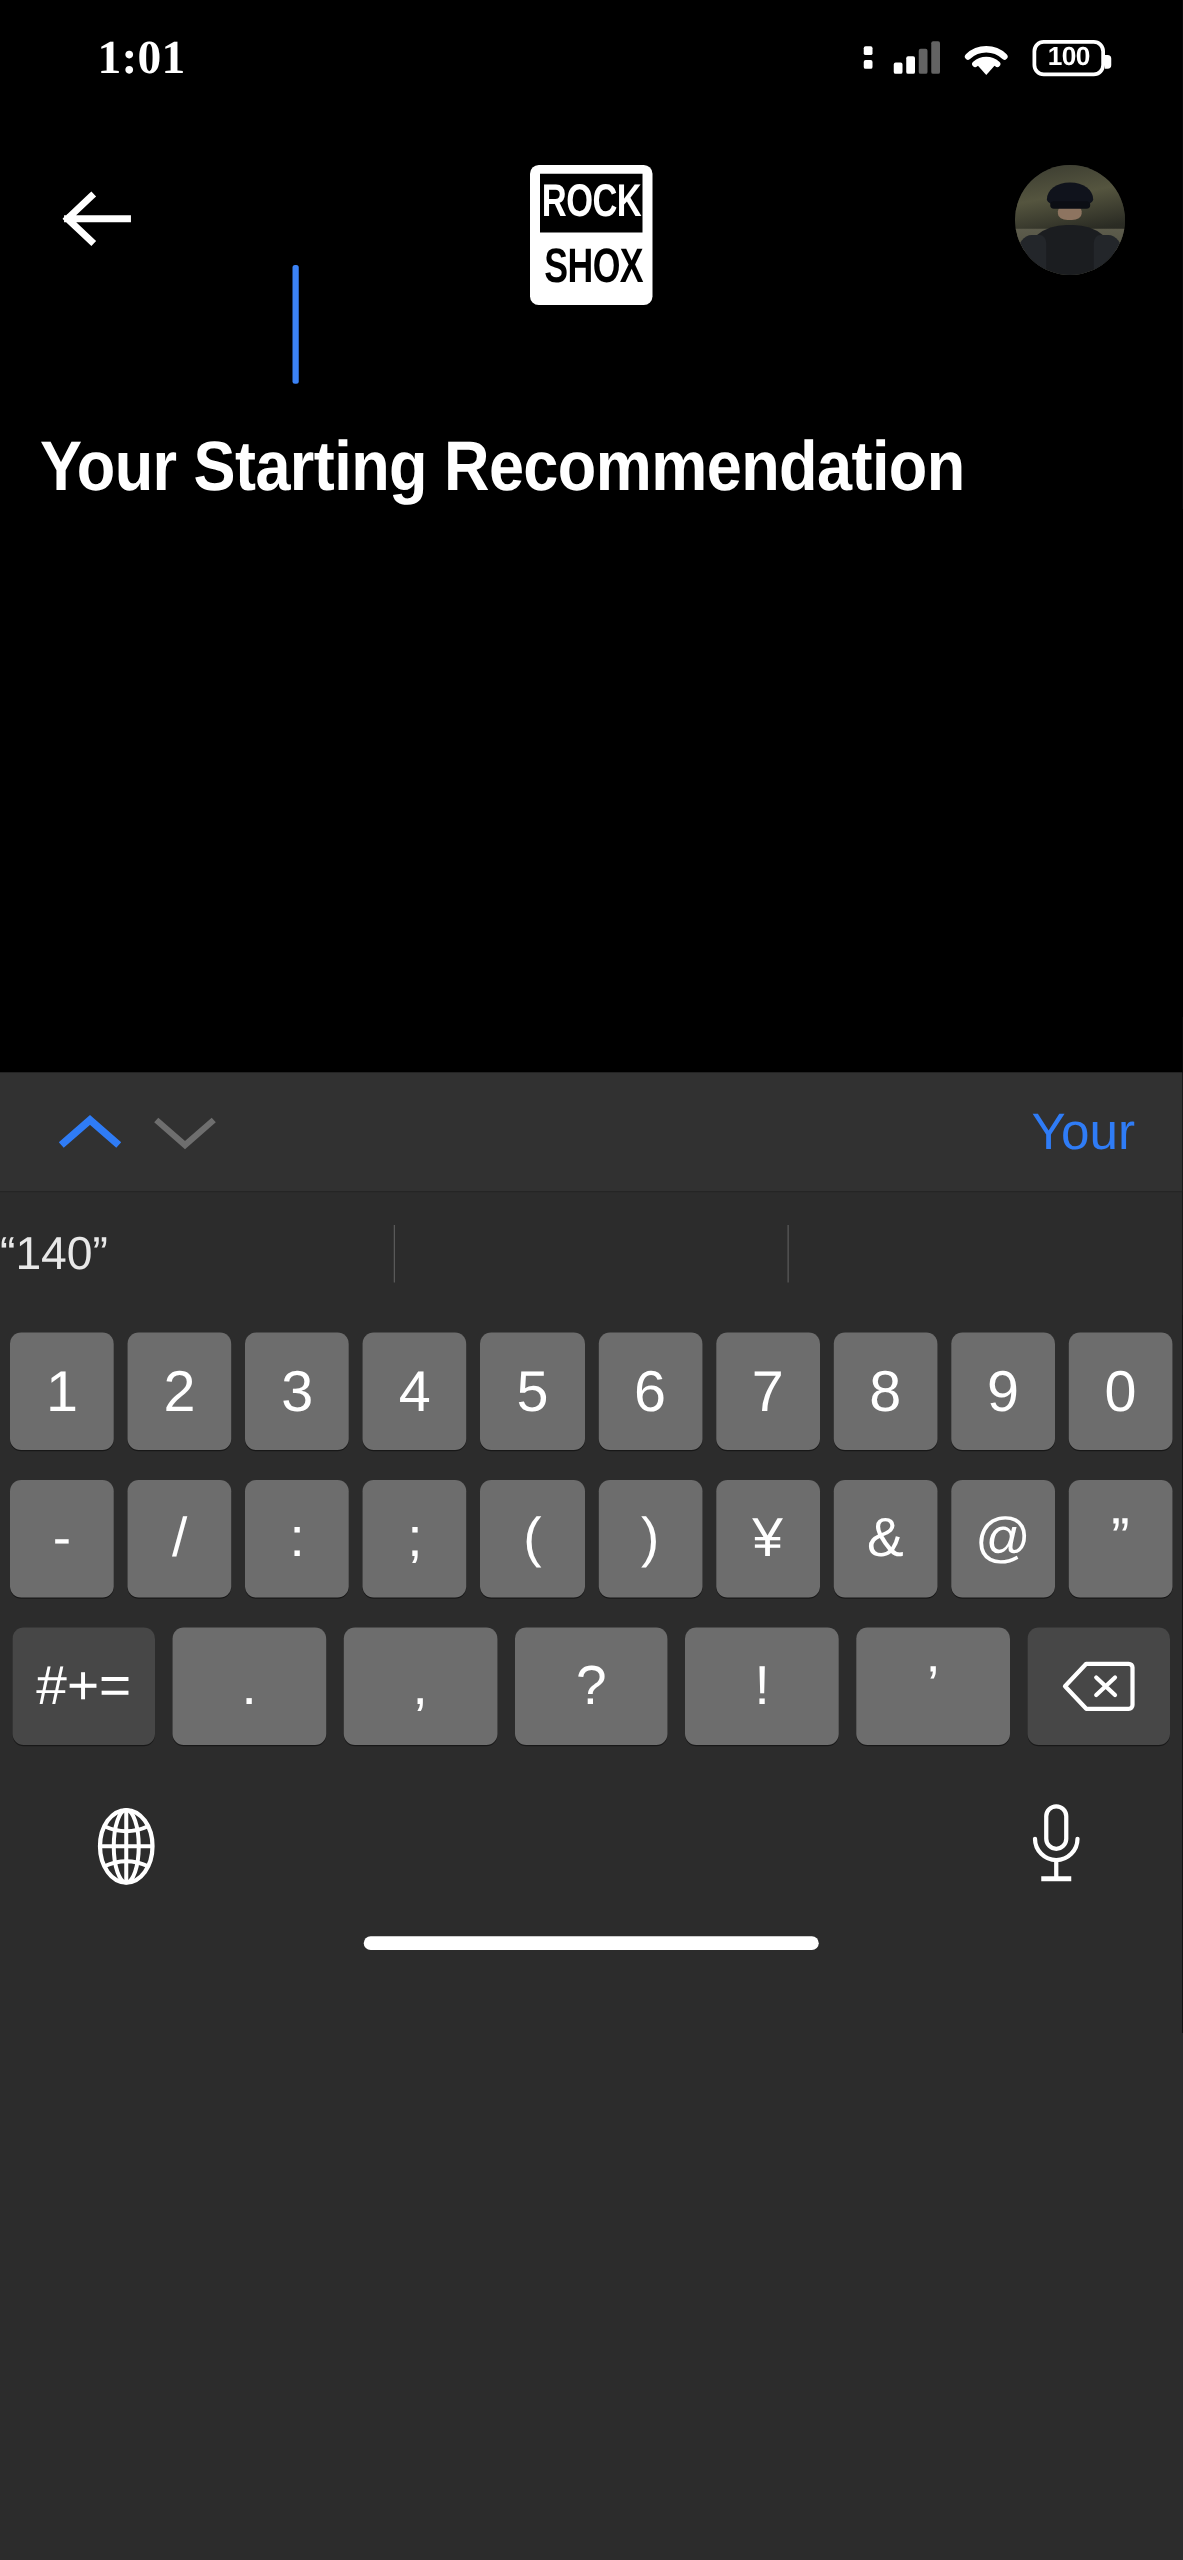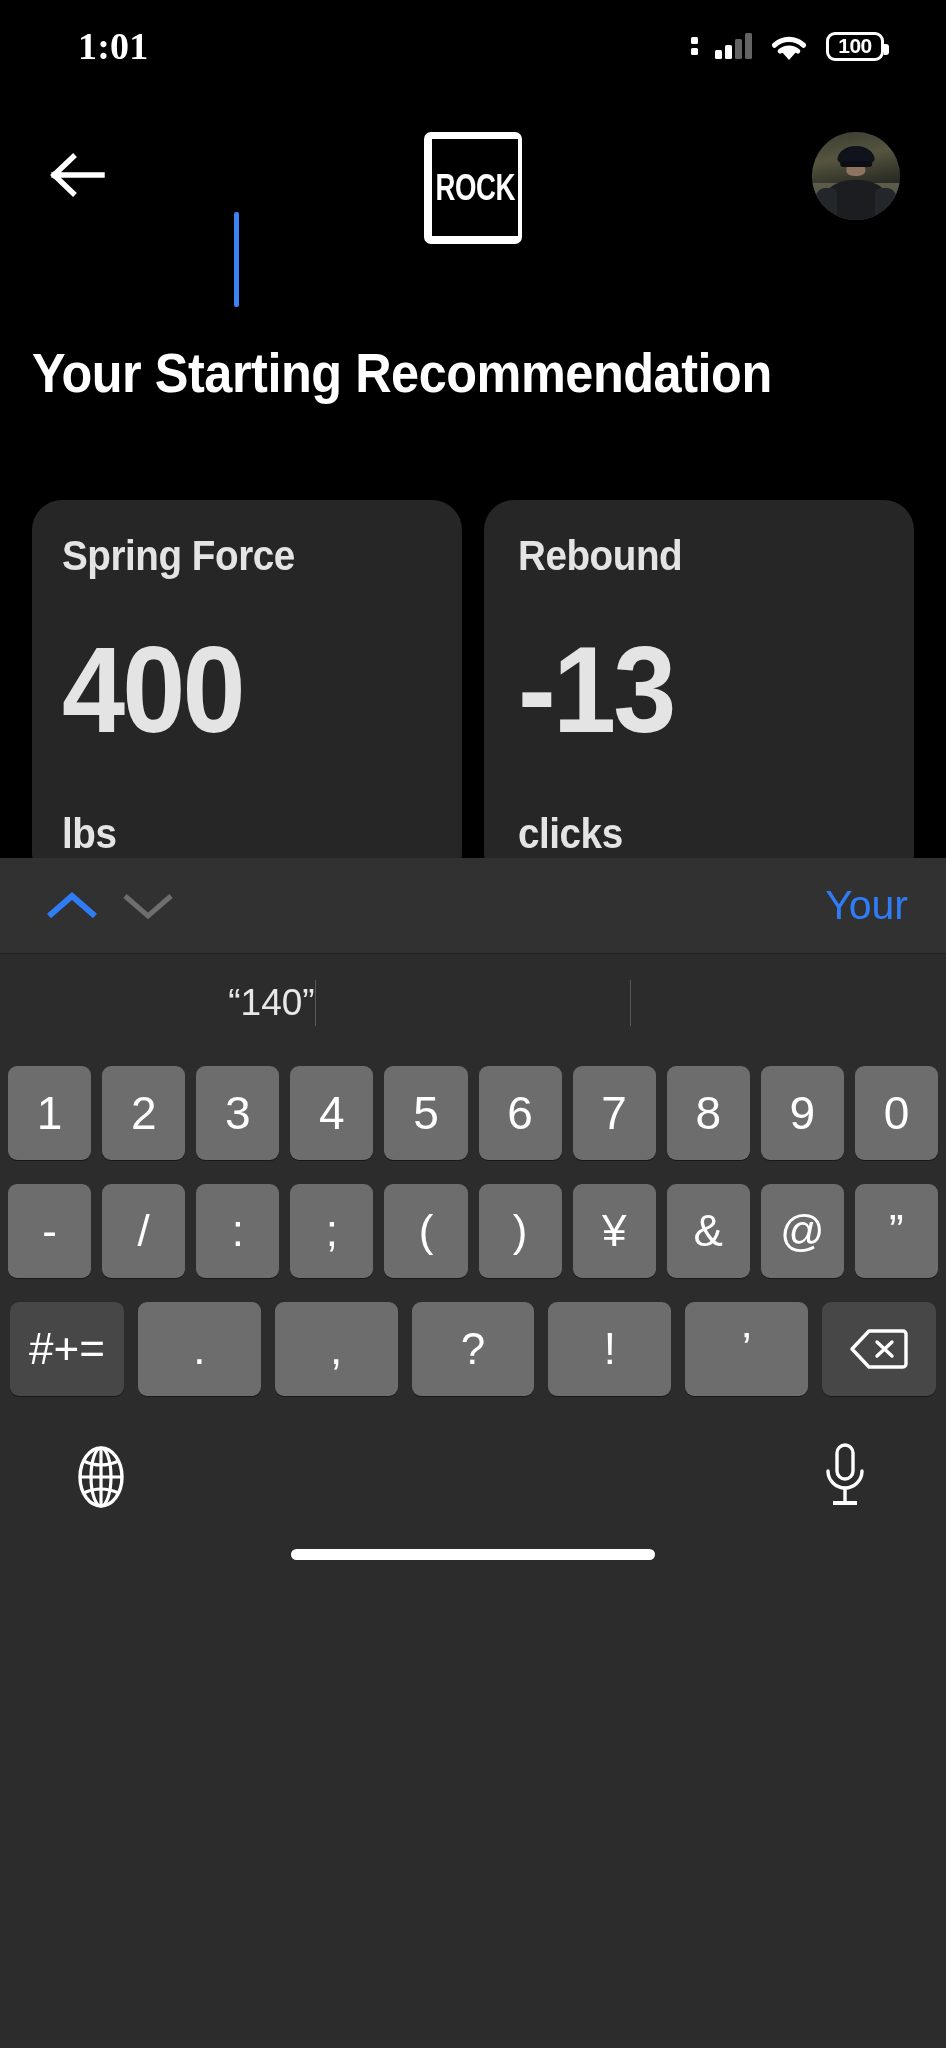--- a/index.html
+++ b/index.html
@@ -88,21 +88,21 @@
     border-radius: 2px;
   }
   .logo {
     position:absolute;
     left: 50%; top: 40px;
     transform: translateX(-50%);
     width: 98px; height: 112px;
     background: #fff;
     border-radius: 7px;
     padding: 7px 8px 8px 8px;
-    display:flex; flex-direction:row; gap:4px;
+    display:flex; flex-direction:column; gap:4px;
   }
   .logo-top {
     background:#000;
     flex: 1;
     display:flex; align-items:center; justify-content:center;
   }
   .logo-top span {
     color:#fff;
     font-size: 30px;
     font-weight: 900;
@@ -280,21 +280,21 @@
   
   .kb-predict {
     position:relative;
     height: 98px;
     background: #2c2c2c;
     display:flex;
     align-items:center;
   }
   .pred-cell {
     flex:1;
-    display:flex; align-items:center; justify-content:flex-end;
+    display:flex; align-items:center; justify-content:flex-start;
     height: 100%;
     position:relative;
   }
   .pred-cell .txt {
     color:#e8e8e8;
     font-size: 37px;
     font-weight: 400;
     font-family: "Liberation Sans", sans-serif;
   }
   .pred-div {
@@ -417,32 +417,20 @@
       <div class="arm-l"></div>
       <div class="arm-r"></div>
       <div class="helmet"></div>
       <div class="face"></div>
       <div class="visor"></div>
     </div>
   </div>
 
   <div class="page-title">Your Starting Recommendation</div>
 
-  <div class="cards">
-    <div class="card spring">
-      <div class="card-label">Spring Force</div>
-      <div class="card-value">400</div>
-      <div class="card-unit">lbs</div>
-    </div>
-    <div class="card rebound">
-      <div class="card-label">Rebound</div>
-      <div class="card-value">-13</div>
-      <div class="card-unit">clicks</div>
-    </div>
-  </div>
 
   <div class="kb-zone">
 
     <div class="kb-toolbar">
       <div class="chev">
         <svg width="56" height="34" viewBox="0 0 56 34">
           <path d="M5 27 L28 7 L51 27" stroke="#2f7cf6" stroke-width="6" fill="none" stroke-linecap="butt" stroke-linejoin="miter"></path>
         </svg>
       </div>
       <div class="chev">

